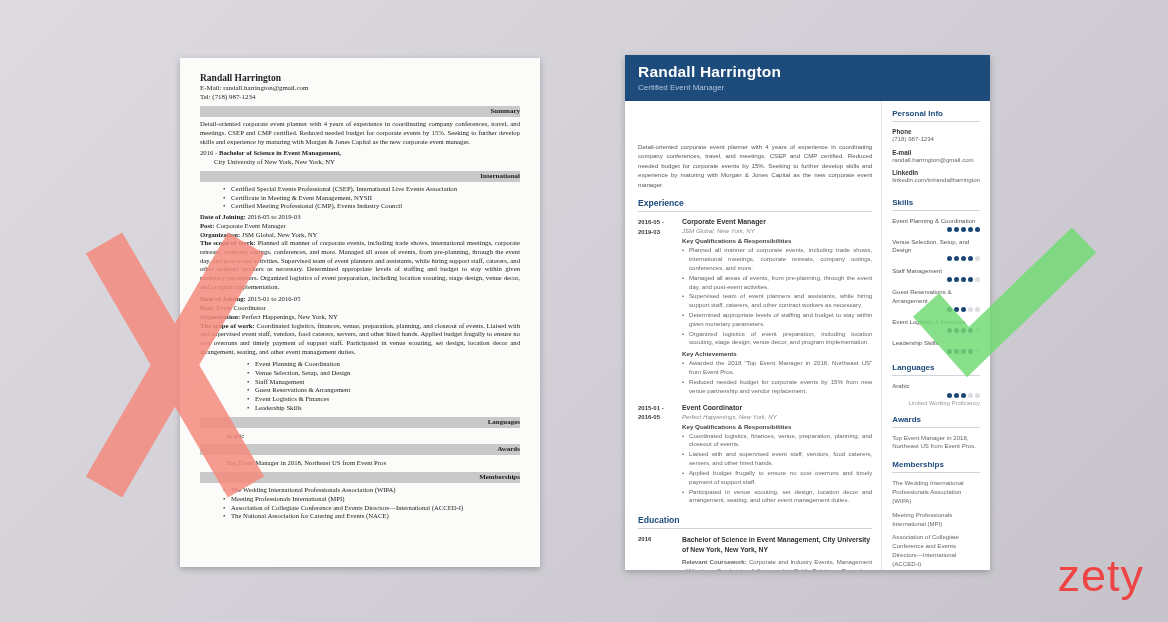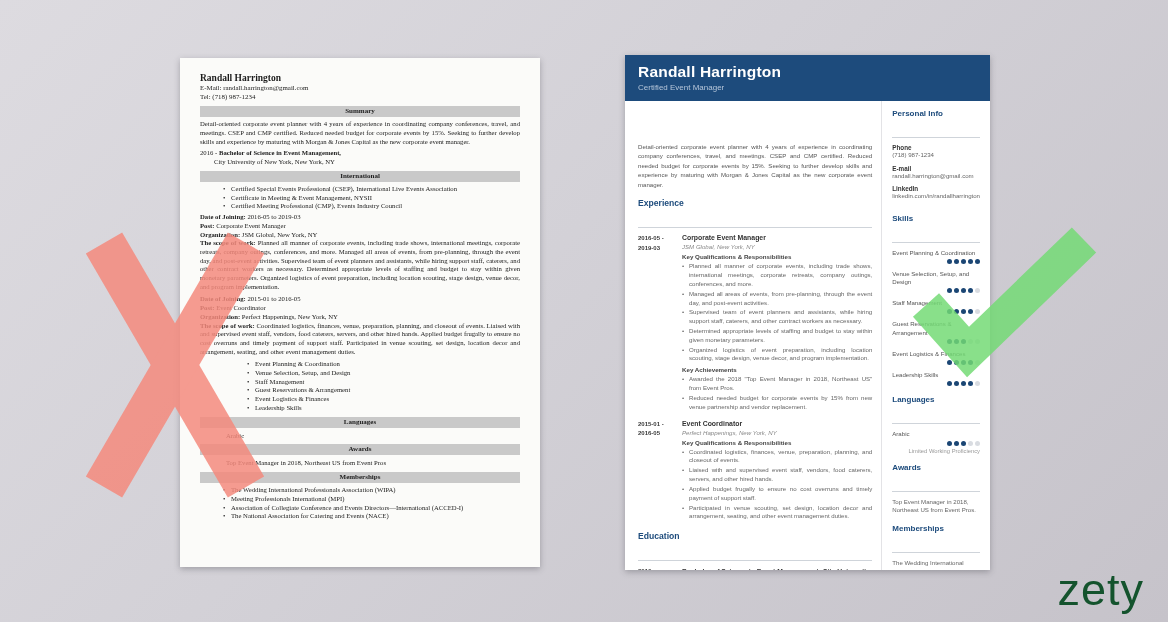--- a/index.html
+++ b/index.html
@@ -13,21 +13,21 @@
   
   .page-left{
     position:absolute;left:180px;top:58px;width:360px;height:509px;
     background:#fbfbf9;box-shadow:0 2px 6px rgba(60,60,70,.35);
     padding:14px 20px 0 20px;box-sizing:border-box;overflow:hidden;
     font-family:"Liberation Serif",serif;font-size:6.7px;line-height:1.3;color:#1c1c1c;
   }
   .lp-name{font-size:9.5px;font-weight:bold;}
   .lp-contact{font-size:6.9px;}
   .lp-banner{
-    background:#c9c9c9;text-align:center;font-weight:bold;font-size:7px;
+    background:#c9c9c9;text-align:right;font-weight:bold;font-size:7px;
     padding:1px 0;margin:4px 0 3px 0;
   }
   .lp-para{text-align:justify;color:#222;}
   .lp-academic{margin:3px 0 2px 0;}
   .lp-academic .line2{margin-left:14px;}
   .lp-ul{margin:1px 0 2px 0;}
   .lp-li{padding-left:9px;position:relative;}
   .lp-li::before{content:"•";position:absolute;left:1px;}
   .ind-sm{margin-left:22px;}
   .ind-lg{margin-left:46px;}
@@ -43,21 +43,21 @@
   }
   .rp-header{background:#1d4b7c;padding:8px 13px 9px 13px;}
   .rp-name{color:#ffffff;font-size:15.5px;font-weight:bold;letter-spacing:.2px;}
   .rp-title{color:#b6c6da;font-size:8px;margin-top:2px;}
   .rp-body{display:flex;height:469px;}
   .rp-main{width:258px;box-sizing:border-box;padding:8px 9px 0 13px;margin-top:33px;}
   .rp-side{flex:1;box-sizing:border-box;padding:8px 10px 0 10px;border-left:1px solid #e3e3e6;}
   .rp-summary{font-size:6.1px;color:#555;line-height:1.55;text-align:justify;}
   .rp-h{
     color:#1d4b7c;font-weight:bold;font-size:8.6px;
-    border-bottom:1px solid #cfd4da;padding-bottom:19px;margin:9px 0 6px 0;
+    border-bottom:1px solid #cfd4da;padding-bottom:3px;margin:9px 0 6px 0;
   }
   .rp-side .rp-h{font-size:8px;margin-top:0;}
   .rp-side .rp-h + *{margin-top:4px;}
   .rp-job{display:grid;grid-template-columns:36px 1fr;column-gap:8px;margin-bottom:7px;}
   .rp-dates{font-size:6px;font-weight:bold;color:#3a3a3a;line-height:1.6;}
   .rp-role{font-size:6.9px;font-weight:bold;color:#333;margin-bottom:2px;}
   .rp-company{font-size:6.1px;font-style:italic;color:#888;margin-bottom:3px;}
   .rp-sub{font-size:6.2px;font-weight:bold;color:#444;margin:3px 0 2px 0;}
   .rp-bul{font-size:6.1px;color:#666;line-height:1.45;text-align:justify;
           padding-left:7px;position:relative;margin-bottom:1px;}
@@ -73,22 +73,22 @@
   .dots{text-align:right;margin-top:2px;line-height:0;}
   .dot{display:inline-block;width:5px;height:5px;border-radius:50%;
        background:#d9dce1;margin-left:2px;}
   .dot.filled{background:#1b4674;}
   .sb-caption{font-size:5.8px;color:#999;text-align:right;margin-top:2px;}
   .sb-text{font-size:6.1px;color:#666;line-height:1.45;margin-bottom:5px;}
 
   
   .marks{position:absolute;left:0;top:0;pointer-events:none;}
   .watermark{
-    position:absolute;right:24px;bottom:6px;
-    font-size:45px;color:#14532d;letter-spacing:1px;font-weight:normal;
+    position:absolute;right:24px;bottom:20px;
+    font-size:45px;color:#ef4444;letter-spacing:1px;font-weight:normal;
   }
 </style>
 </head>
 <body>
 
 <div class="stage">
 
   <div class="page-left">
     <div class="lp-name">Randall Harrington</div>
     <div class="lp-contact">E-Mail: randall.harrington@gmail.com</div>

